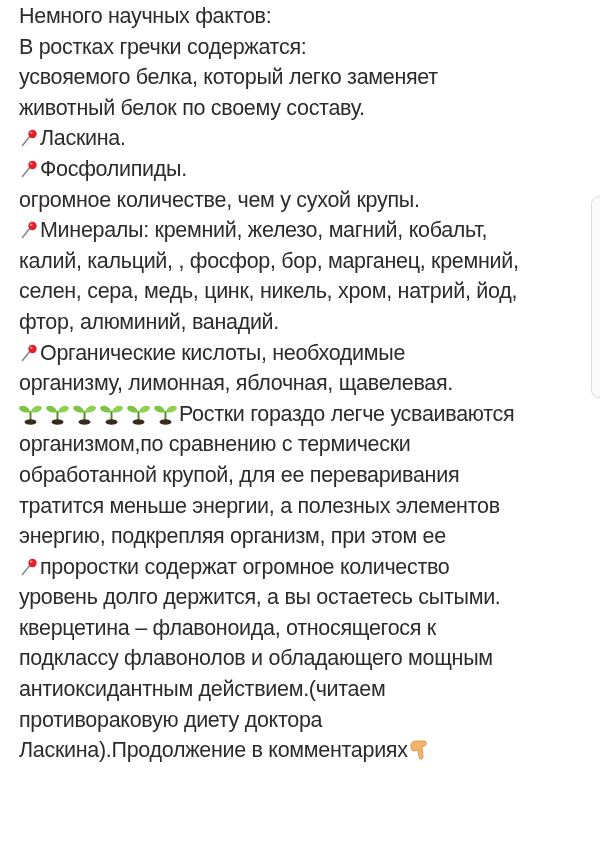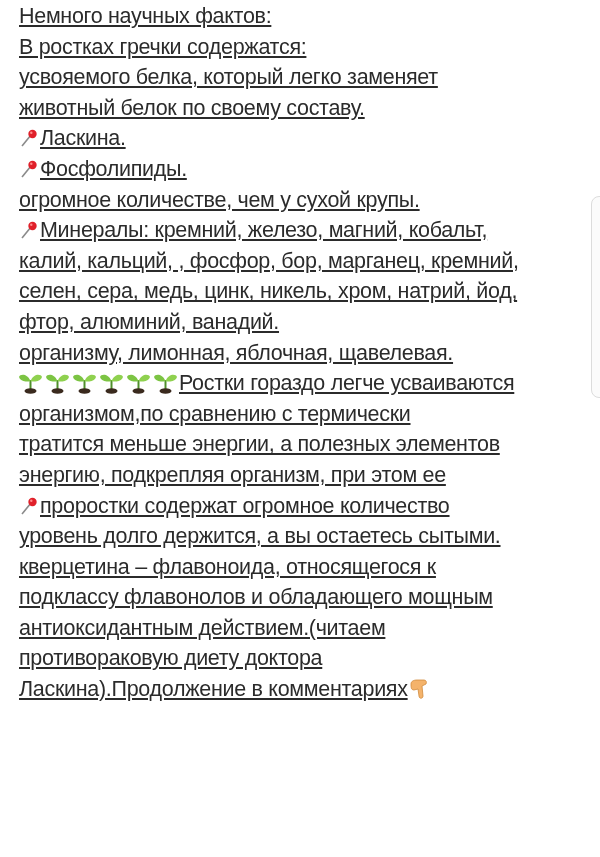--- a/index.html
+++ b/index.html
@@ -5,21 +5,20 @@
   html, body { margin:0; padding:0; }
   body {
     width:600px; height:857px; overflow:hidden; background:#ffffff;
     position:relative;
   }
   .text {
     position:absolute; left:19px; top:1px; width:570px;
     font-family:"Liberation Sans", sans-serif;
     font-size:21.5px; line-height:30.6px; color:#2b2b2b;
     letter-spacing:-0.3px;
-    text-decoration:underline;
   }
   .line { white-space:nowrap; height:30.6px; }
   .pin {
     display:inline-block; position:relative; width:20px; height:20px;
     vertical-align:-3px; margin-right:1px;
   }
   .pin svg { width:20px; height:20px; display:block; }
   .excl {
     display:inline-block; width:8px; height:22px; position:relative; vertical-align:-3px; margin:0 4px 0 3px;
   }
@@ -59,20 +58,27 @@
   <div class="line">
     <span class="pin"><svg viewBox="0 0 20 20">
           <line x1="3" y1="18" x2="12" y2="7" stroke="#8a8a8a" stroke-width="1.6"></line>
           <circle cx="13.5" cy="6" r="4.2" fill="#e0202a"></circle>
           <circle cx="12.3" cy="4.8" r="1.2" fill="#ff8a8a"></circle>
         </svg></span><span>Минералы: кремний, железо, магний, кобальт,</span>
   </div>
   <div class="line"><span>калий, кальций, , фосфор, бор, марганец, кремний,</span></div>
   <div class="line"><span>селен, сера, медь, цинк, никель, хром, натрий, йод,</span></div>
   <div class="line"><span>фтор, алюминий, ванадий.</span></div>
+  <div class="line">
+    <span class="pin"><svg viewBox="0 0 20 20">
+          <line x1="3" y1="18" x2="12" y2="7" stroke="#8a8a8a" stroke-width="1.6"></line>
+          <circle cx="13.5" cy="6" r="4.2" fill="#e0202a"></circle>
+          <circle cx="12.3" cy="4.8" r="1.2" fill="#ff8a8a"></circle>
+        </svg></span><span>Органические кислоты, необходимые</span>
+  </div>
   <div class="line"><span>организму, лимонная, яблочная, щавелевая.</span></div>
   <div class="line" style="margin-left:-2px"><span class="sprout"><svg viewBox="0 0 27 24">
           <path d="M13.5 20 L13.5 10" stroke="#4f8f2a" stroke-width="2"></path>
           <path d="M13.5 11 C10 3,3 4,2 7 C4 12,10 12,13.5 11Z" fill="#7cc443"></path>
           <path d="M13.5 11 C17 3,24 4,25 7 C23 12,17 12,13.5 11Z" fill="#8fd14f"></path>
           <ellipse cx="13.5" cy="21" rx="6" ry="2.8" fill="#3a2a1e"></ellipse>
         </svg></span><span class="sprout"><svg viewBox="0 0 27 24">
           <path d="M13.5 20 L13.5 10" stroke="#4f8f2a" stroke-width="2"></path>
           <path d="M13.5 11 C10 3,3 4,2 7 C4 12,10 12,13.5 11Z" fill="#7cc443"></path>
           <path d="M13.5 11 C17 3,24 4,25 7 C23 12,17 12,13.5 11Z" fill="#8fd14f"></path>
@@ -92,20 +98,21 @@
           <path d="M13.5 11 C10 3,3 4,2 7 C4 12,10 12,13.5 11Z" fill="#7cc443"></path>
           <path d="M13.5 11 C17 3,24 4,25 7 C23 12,17 12,13.5 11Z" fill="#8fd14f"></path>
           <ellipse cx="13.5" cy="21" rx="6" ry="2.8" fill="#3a2a1e"></ellipse>
         </svg></span><span class="sprout"><svg viewBox="0 0 27 24">
           <path d="M13.5 20 L13.5 10" stroke="#4f8f2a" stroke-width="2"></path>
           <path d="M13.5 11 C10 3,3 4,2 7 C4 12,10 12,13.5 11Z" fill="#7cc443"></path>
           <path d="M13.5 11 C17 3,24 4,25 7 C23 12,17 12,13.5 11Z" fill="#8fd14f"></path>
           <ellipse cx="13.5" cy="21" rx="6" ry="2.8" fill="#3a2a1e"></ellipse>
         </svg></span><span>Ростки гораздо легче усваиваются</span></div>
   <div class="line"><span>организмом,по сравнению с термически</span></div>
+  <div class="line"><span>обработанной крупой, для ее переваривания</span></div>
   <div class="line"><span>тратится меньше энергии, а полезных элементов</span></div>
   <div class="line"><span>энергию, подкрепляя организм, при этом ее</span></div>
   <div class="line">
     <span class="pin"><svg viewBox="0 0 20 20">
           <line x1="3" y1="18" x2="12" y2="7" stroke="#8a8a8a" stroke-width="1.6"></line>
           <circle cx="13.5" cy="6" r="4.2" fill="#e0202a"></circle>
           <circle cx="12.3" cy="4.8" r="1.2" fill="#ff8a8a"></circle>
         </svg></span><span>проростки содержат огромное количество</span>
   </div>
   <div class="line"><span>уровень долго держится, а вы остаетесь сытыми.</span></div>

